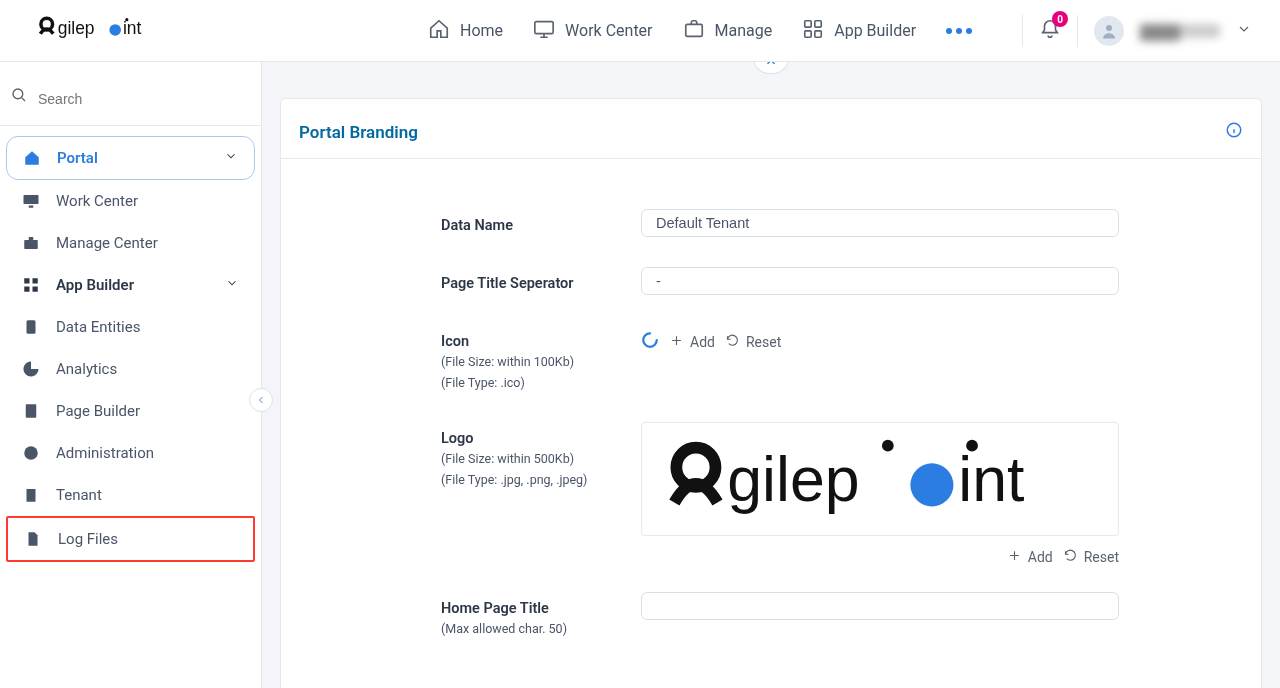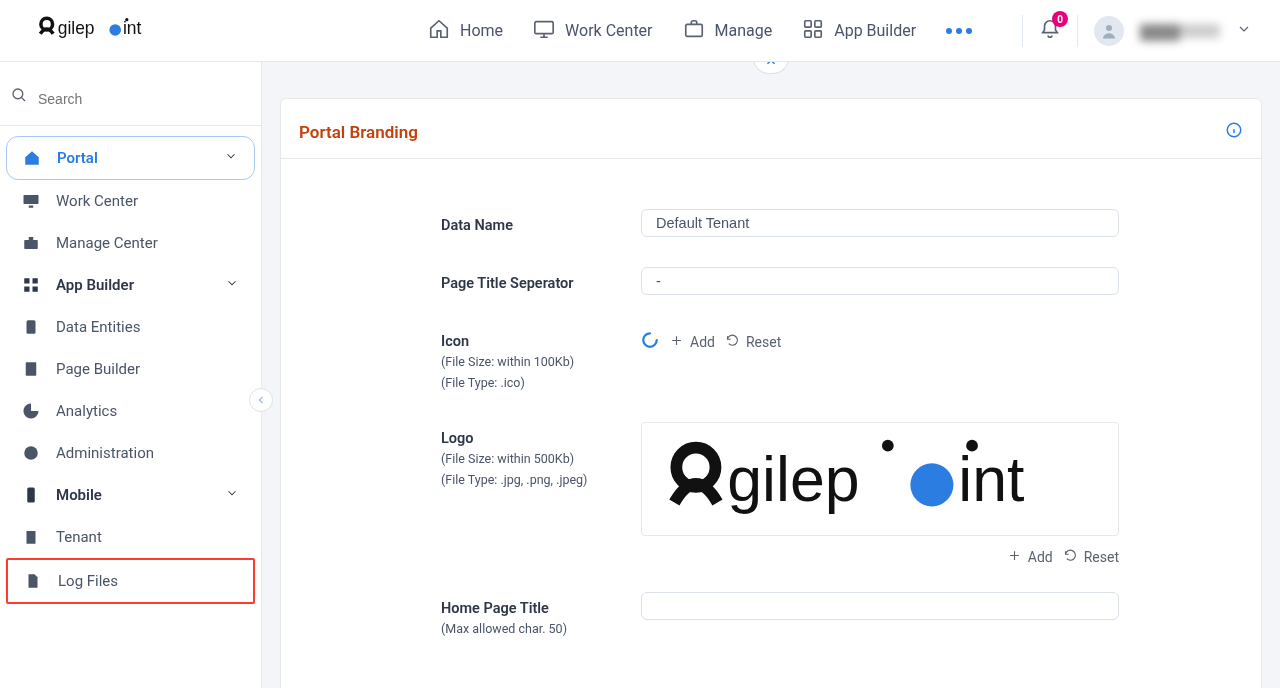--- a/index.html
+++ b/index.html
@@ -43,21 +43,21 @@
   .side-item.bold { font-weight:600; color:#2d3748; }
   .side-item .label { flex:1; }
   .side-item .chev { margin-left:auto; }
   .side-item.highlight-red { border:2px solid #ff3b30; border-radius:2px; }
   .sic { width:18px; height:18px; fill:#c4cad3; flex-shrink:0; display:flex; align-items:center; justify-content:center;}
   .side-item.active .sic { fill:#c4cad3; }
 
   
   .panel { background:#fff; margin: 18px 18px 0 18px; border:1px solid #e8e8e8; border-radius:6px; min-height: 650px;}
   .panel-head { display:flex; align-items:center; padding: 22px 18px 16px; border-bottom:1px solid #e8e8e8; }
-  .panel-head h2 { font-size:17px; font-weight:600; color:#c2410c; }
+  .panel-head h2 { font-size:17px; font-weight:600; color:#0369a1; }
   .info-icon { margin-left:auto; color:#2b7de1; }
   .info-icon svg { width:18px; height:18px; }
 
   .form { padding: 50px 40px 0 160px; }
   .form-row { display:flex; align-items:flex-start; margin-bottom: 30px; }
   .form-row.tight { margin-bottom: 26px; }
   .form-label-col { width: 200px; padding-top:8px; }
   .form-label-col .flabel { font-weight:600; color:#2d3748; font-size:14.5px; }
   .form-label-col .fhint { font-size:12.5px; color:#4a5568; margin-top:4px; line-height:1.35; }
   .form-field-col { flex:1; max-width: 478px;}
@@ -205,51 +205,40 @@
         <span class="sic">
             <svg viewBox="0 0 24 24" fill="currentColor">
               <rect x="6" y="3" width="12" height="18" rx="2"></rect>
             </svg>
           </span>
         <span class="label">Data Entities</span>
       </div>
       <div class="side-item">
         <span class="sic">
             <svg viewBox="0 0 24 24" fill="currentColor">
+              <path d="M12 2 A10 10 0 1 1 11.9 2 Z M12 2 V12 H22 A10 10 0 0 0 12 2 Z"></path>
+            </svg>
+          </span>
+        <span class="label">Analytics</span>
+      </div>
+      <div class="side-item">
+        <span class="sic">
+            <svg viewBox="0 0 24 24" fill="currentColor">
               <rect x="5" y="3" width="14" height="18" rx="1"></rect>
             </svg>
           </span>
         <span class="label">Page Builder</span>
       </div>
       <div class="side-item">
         <span class="sic">
             <svg viewBox="0 0 24 24" fill="currentColor">
-              <path d="M12 2 A10 10 0 1 1 11.9 2 Z M12 2 V12 H22 A10 10 0 0 0 12 2 Z"></path>
-            </svg>
-          </span>
-        <span class="label">Analytics</span>
-      </div>
-      <div class="side-item">
-        <span class="sic">
-            <svg viewBox="0 0 24 24" fill="currentColor">
               <circle cx="12" cy="12" r="9"></circle>
             </svg>
           </span>
         <span class="label">Administration</span>
-      </div>
-      <div class="side-item bold">
-        <span class="sic">
-            <svg viewBox="0 0 24 24" fill="currentColor">
-              <rect x="7" y="2" width="10" height="20" rx="2"></rect>
-            </svg>
-          </span>
-        <span class="label">Mobile</span>
-        <span class="chev"><svg width="14" height="14" viewBox="0 0 24 24" class="stroke-ico" style="stroke:#2d3748;">
-              <path d="M6 9l6 6 6-6"></path>
-            </svg></span>
       </div>
       <div class="side-item">
         <span class="sic">
             <svg viewBox="0 0 24 24" fill="currentColor">
               <rect x="6" y="4" width="12" height="17"></rect>
             </svg>
           </span>
         <span class="label">Tenant</span>
       </div>
       <div class="side-item highlight-red">

